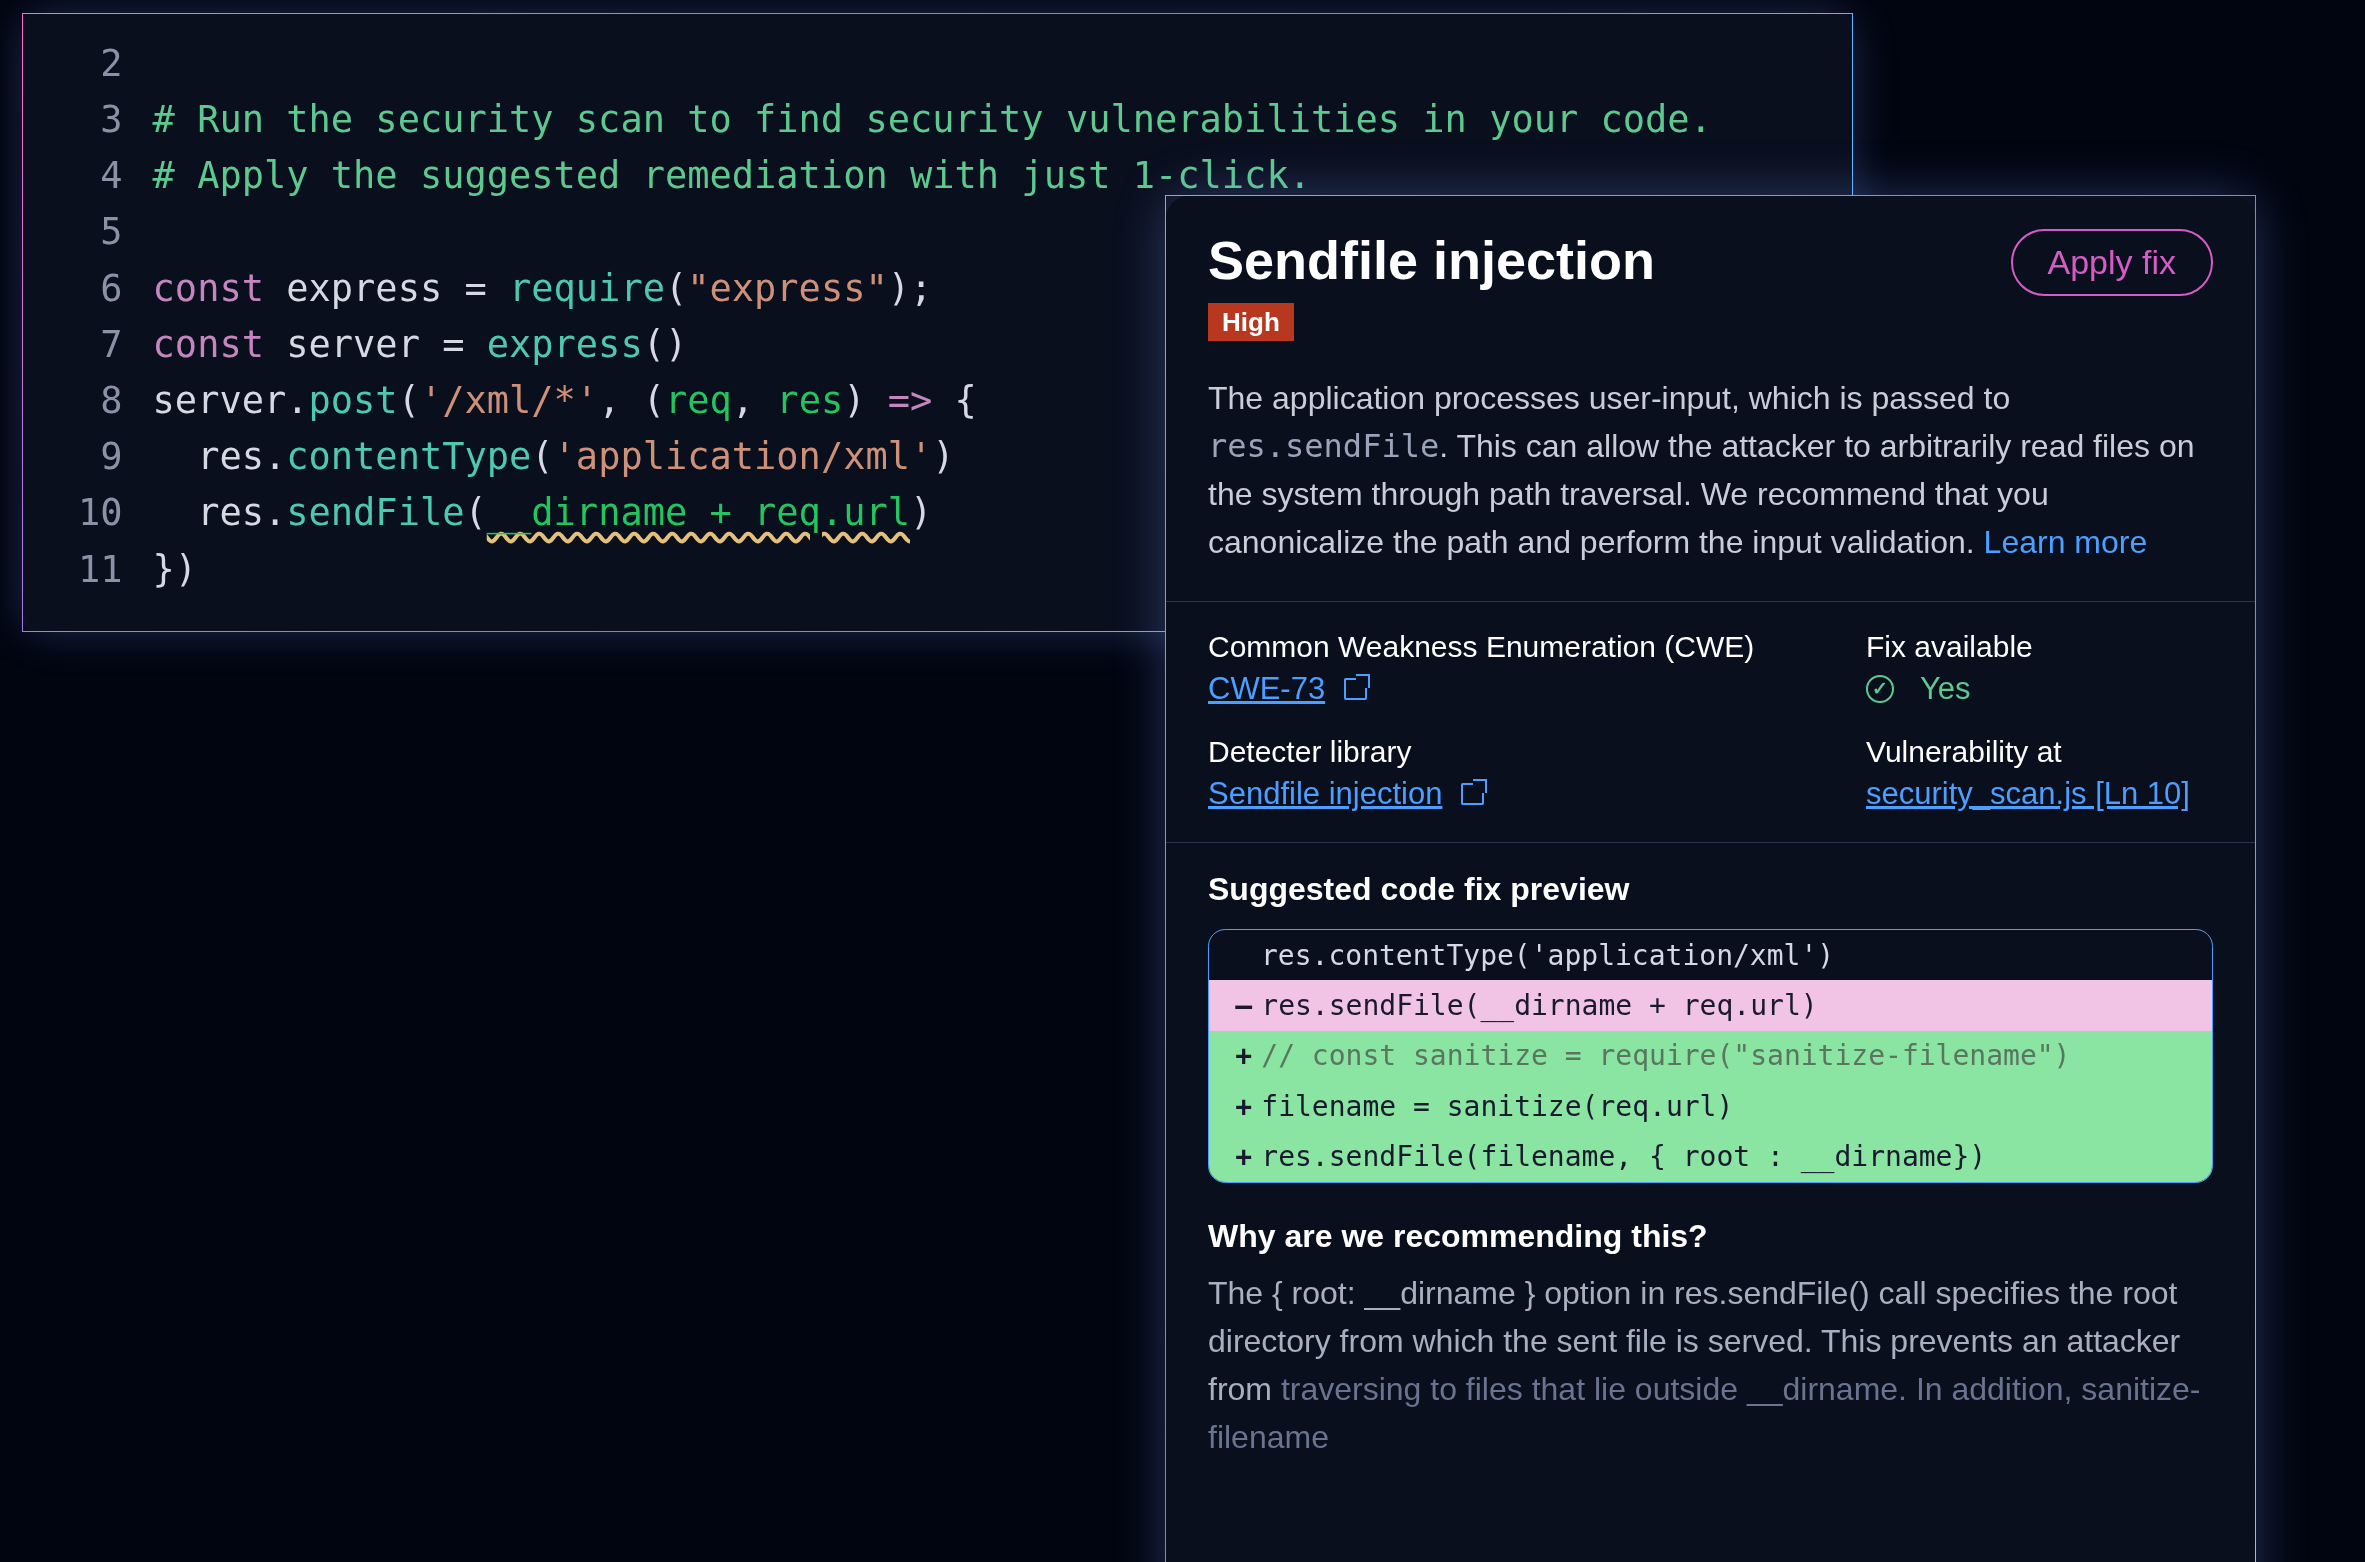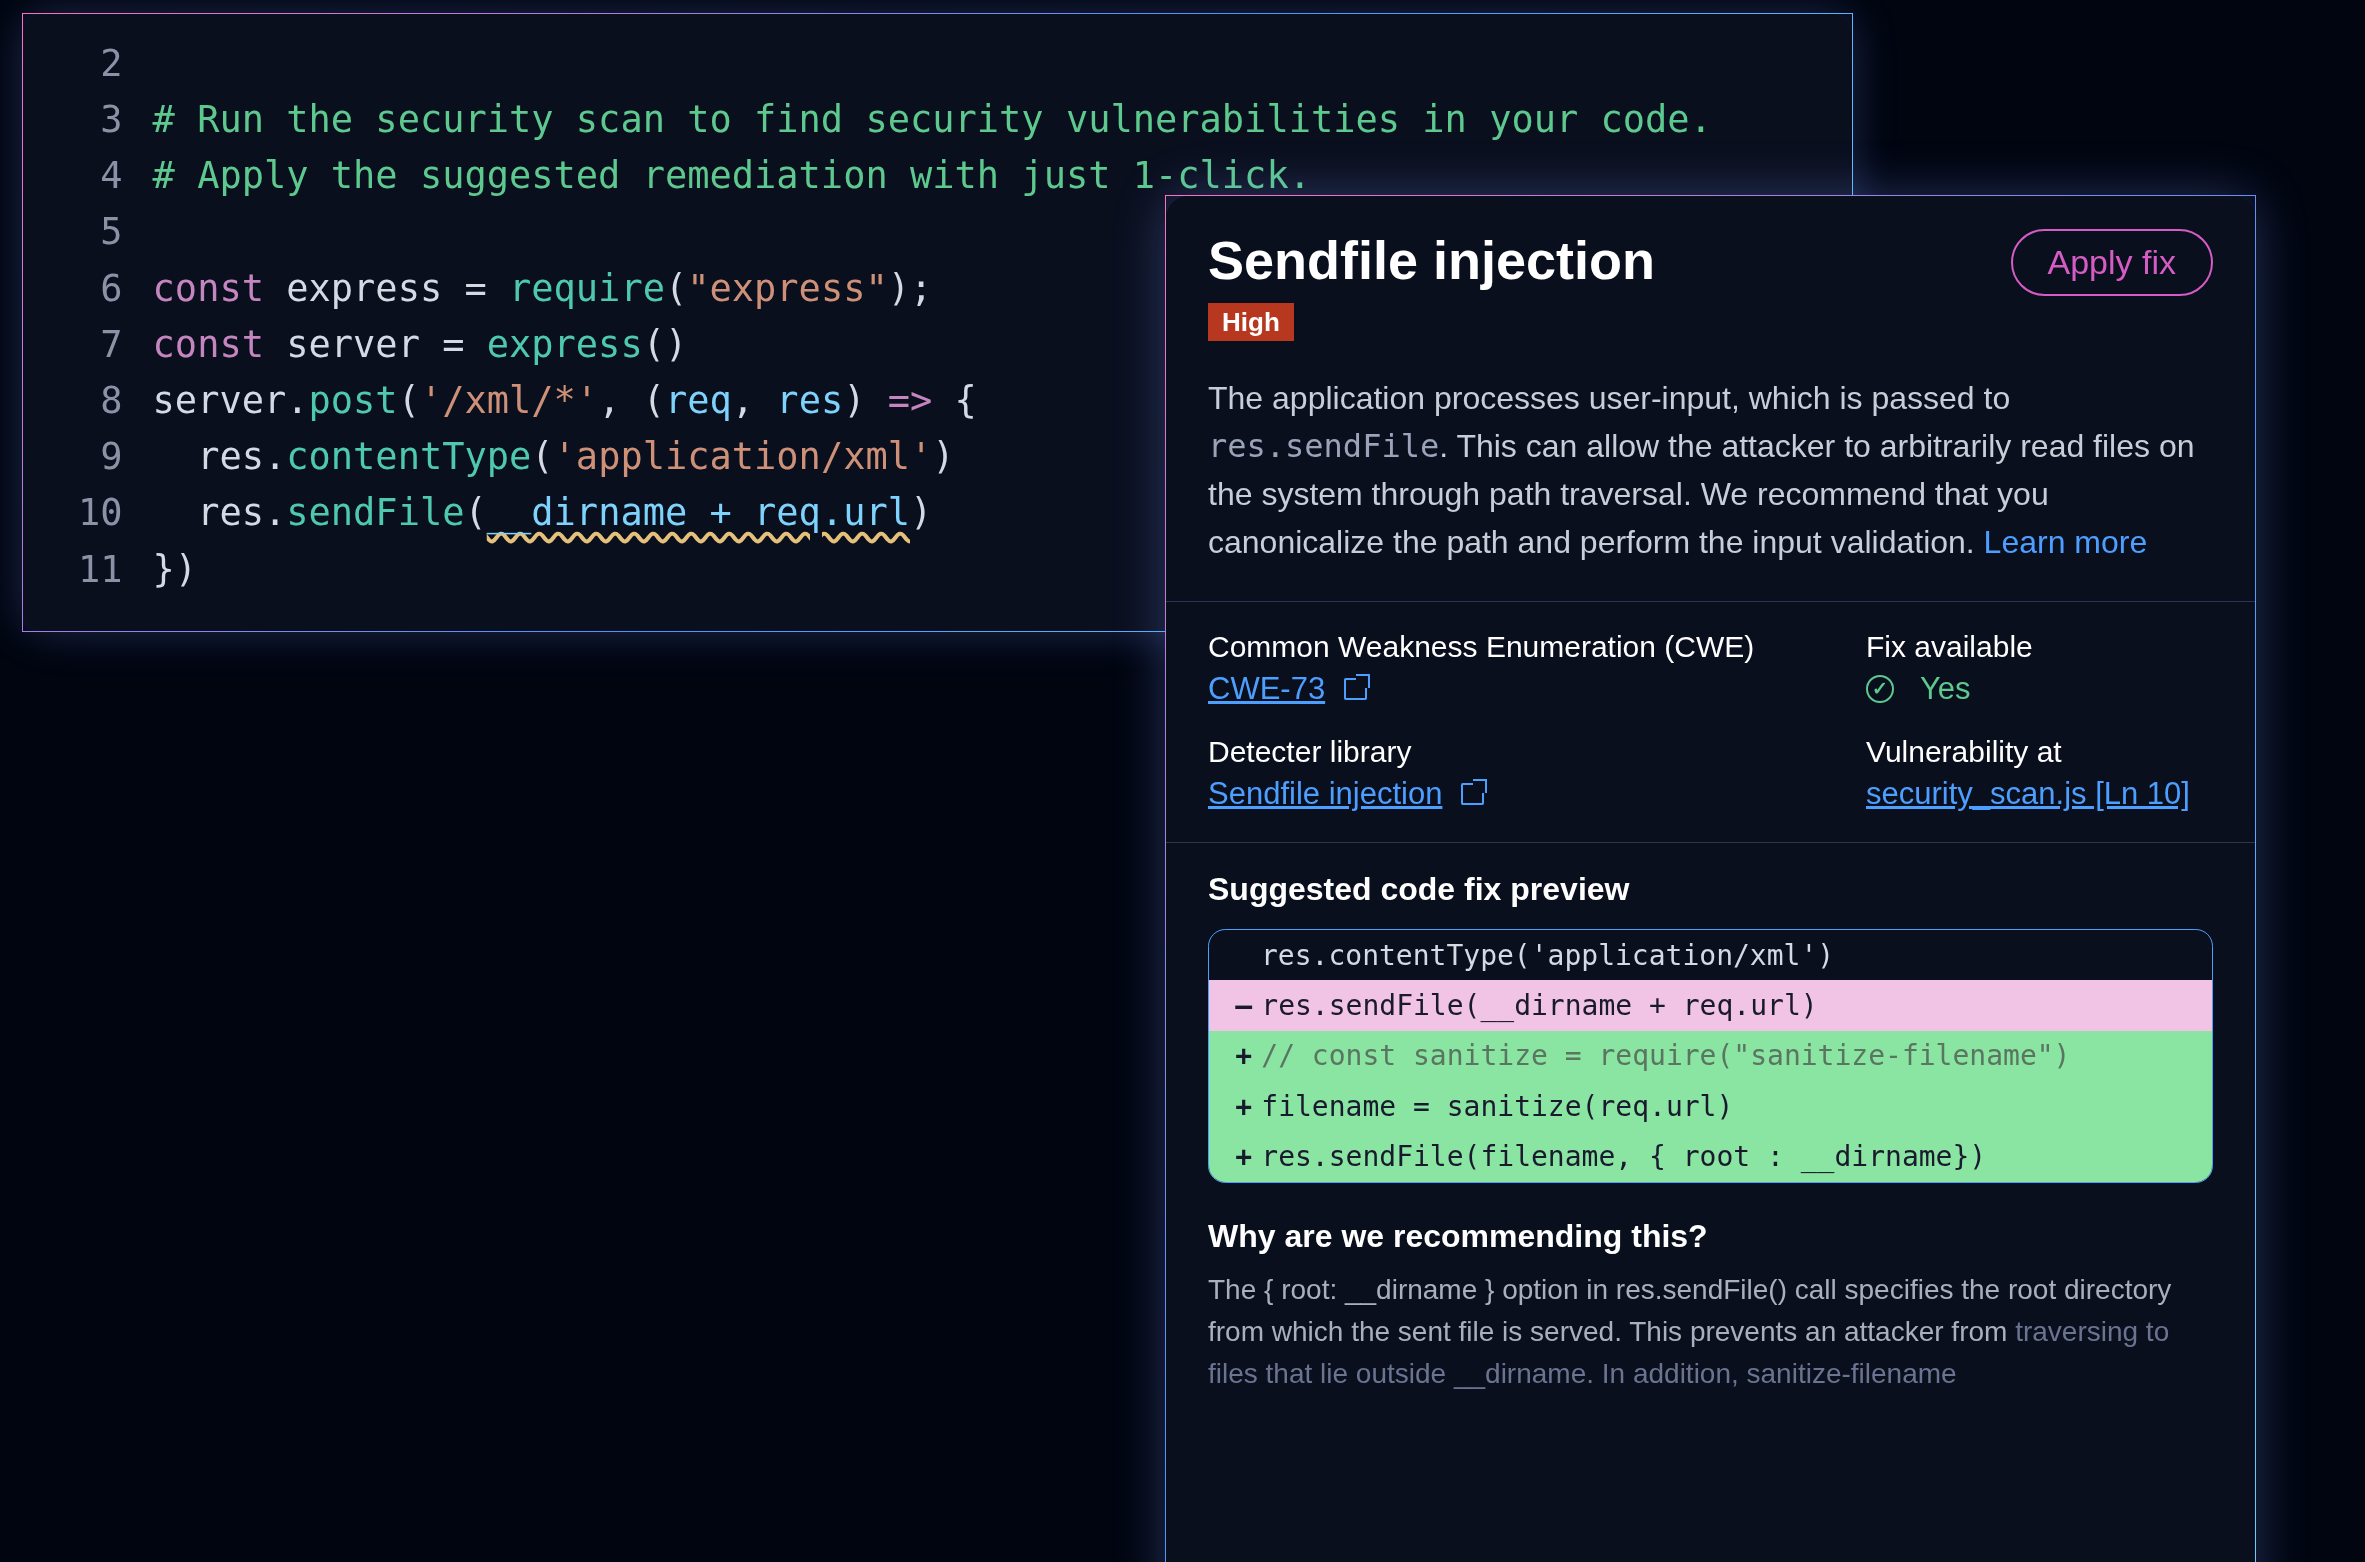--- a/index.html
+++ b/index.html
@@ -56,21 +56,21 @@
 .code-line {
   white-space: pre;
   position: relative;
 }
 
 .comment { color: #5dc98f; }
 .keyword { color: #c586c0; }
 .func { color: #4ec9b0; }
 .string { color: #ce9178; }
 .var { color: #d4d9e4; }
-.param { color: #7dd3fc; }
+.param { color: #22c55e; }
 
 .wavy-underline {
   text-decoration: wavy underline;
   text-decoration-color: #e5c07b;
   text-decoration-thickness: 3.5px;
   text-underline-offset: 7px;
 }
 
 .details-panel {
   position: absolute;
@@ -271,21 +271,21 @@
 }
 
 .recommend-title {
   font-size: 32px;
   font-weight: 700;
   color: #ffffff;
   margin-bottom: 14px;
 }
 
 .recommend-text {
-  font-size: 28px;
+  font-size: 32px;
   line-height: 1.5;
   color: #a8b0c0;
 }
 
 .recommend-text .fade {
   color: #6a7490;
 }
 </style>
 </head>
 <body>

